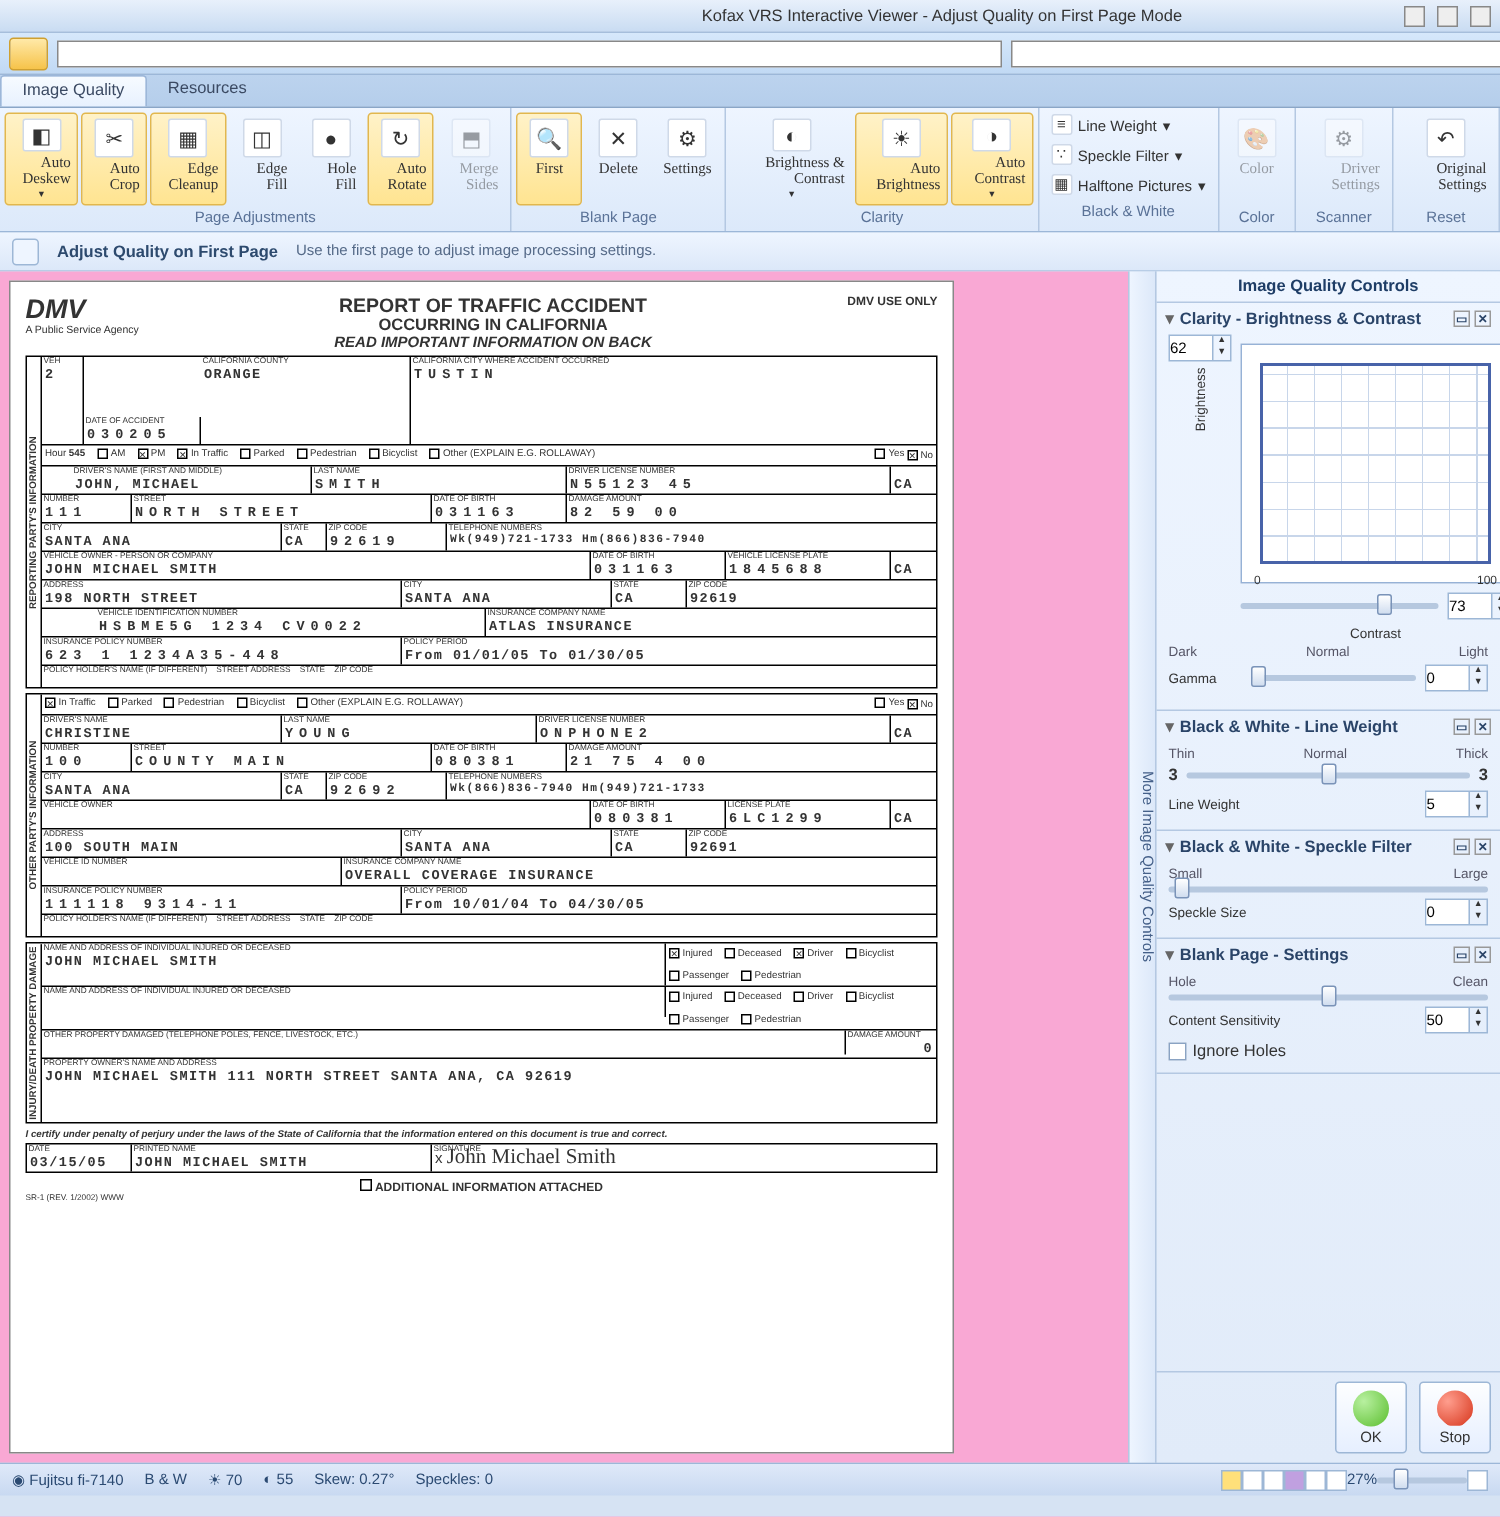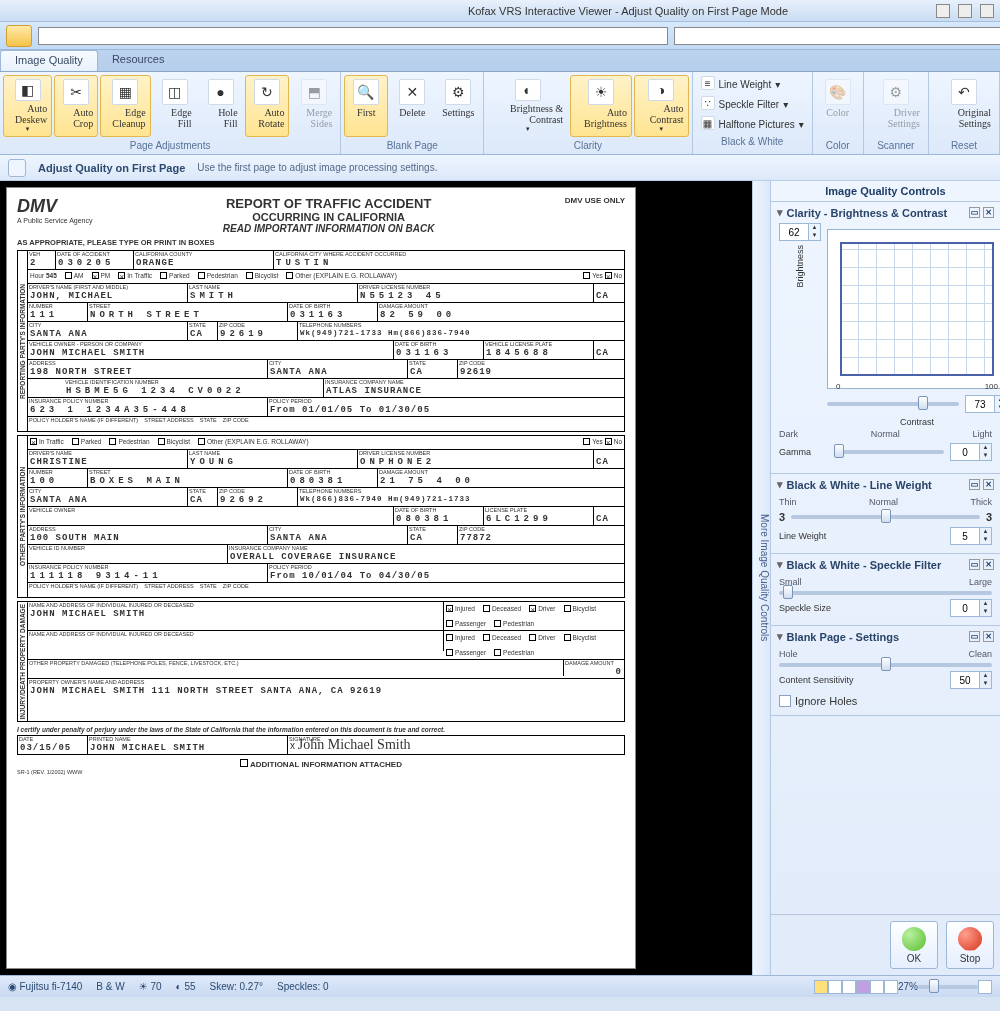--- a/index.html
+++ b/index.html
@@ -40,21 +40,21 @@
 .rgroup.stack .btns { flex-direction: column; }
 
 
 .infobar { background: linear-gradient(#eef5ff,#dce8f9); height: 26px; display: flex; align-items: center; padding: 0 8px; gap: 12px; border-bottom: 1px solid #b8cde6; }
 .infobar .ititle { font-weight: bold; color: #2d4a6e; }
 .infobar .isub { color: #556a88; font-size: 10px; }
 .infobar .lens { width: 18px; height: 18px; border: 1px solid #9db7d6; background: #eef5ff; border-radius: 3px; }
 
 
 .main { display: flex; height: calc(100% - 22px - 28px - 22px - 97px - 26px - 22px); }
-.docpane { flex: 1; background: #000000; padding: 6px; overflow: hidden; display: flex; }
+.docpane { flex: 1; background: #f9a8d4; padding: 6px; overflow: hidden; display: flex; }
 .doc { background: #fff; width: 630px; height: 100%; border: 1px solid #888; padding: 8px 10px; font-family: Arial, sans-serif; font-size: 9px; overflow: hidden; }
 
 
 .doc .head { display: flex; justify-content: space-between; }
 .doc .logo { font-weight: bold; font-style: italic; font-size: 18px; }
 .doc .agency { font-size: 7px; }
 .doc .dtitle { text-align: center; font-weight: bold; font-size: 13px; }
 .doc .sub1 { text-align: center; font-weight: bold; font-size: 11px; }
 .doc .sub2 { text-align: center; font-weight: bold; font-style: italic; font-size: 10px; }
 .doc .dmv { font-size: 8px; font-weight: bold; }
@@ -86,21 +86,21 @@
 .panel { border-bottom: 1px solid #b4c8e2; padding: 4px 6px; }
 .panel .ptitle { display: flex; align-items: center; gap: 4px; font-weight: bold; color: #2a4468; font-size: 11px; }
 .panel .ptitle .expand { cursor: pointer; color: #666; }
 .panel .ptitle .winicons { margin-left: auto; display: flex; gap: 3px; }
 .panel .ptitle .winicons span { width: 11px; height: 11px; border: 1px solid #999; font-size: 8px; text-align: center; cursor: pointer; }
 .panel .body { padding: 4px 2px; }
 .bc-chart { width: 180px; height: 160px; border: 1px solid #97b2d6; background: #fff; position: relative; margin: 6px auto; }
 .bc-chart .grid { position: absolute; inset: 12px; background: repeating-linear-gradient(0deg,#c8d6ea 0 1px,transparent 1px 18px), repeating-linear-gradient(90deg,#c8d6ea 0 1px,transparent 1px 18px); }
 .bc-chart .frame { position: absolute; inset: 12px; border: 2px solid #4863a9; }
 .spin { display: inline-flex; border: 1px solid #9db7d6; height: 18px; }
-.spin input { width: 28px; border: none; text-align: center; font-size: 10px; }
+.spin input { width: 28px; border: none; font-size: 10px; }
 .spin .arrows { width: 12px; display: flex; flex-direction: column; border-left: 1px solid #9db7d6; cursor: pointer; }
 .spin .arrows span { flex: 1; font-size: 6px; text-align: center; }
 .sliderrow { display: flex; align-items: center; gap: 6px; margin: 4px 0; }
 .sliderrow .slabel { width: 50px; font-size: 9px; }
 .slider { flex: 1; height: 4px; background: #b6c8df; border-radius: 2px; position: relative; cursor: pointer; }
 .slider .thumb { position: absolute; width: 10px; height: 14px; background: linear-gradient(#fff,#d0ddef); border: 1px solid #7a93b8; border-radius: 2px; top: -6px; transform: translateX(-50%); }
 .labels3 { display: flex; justify-content: space-between; font-size: 9px; color: #556; margin: 2px 0; }
 .endrow { display: flex; justify-content: space-between; align-items: center; margin-top: 4px; font-size: 9px; }
 .checkbox { display: flex; align-items: center; gap: 4px; cursor: pointer; }
 .checkbox .box { width: 12px; height: 12px; border: 1px solid #8aa3c3; background: #fff; }
@@ -268,31 +268,30 @@
           <div class="logo">DMV</div>
           <div class="agency">A Public Service Agency</div>
         </div>
         <div style="flex:1;">
           <div class="dtitle">REPORT OF TRAFFIC ACCIDENT</div>
           <div class="sub1">OCCURRING IN CALIFORNIA</div>
           <div class="sub2">READ IMPORTANT INFORMATION ON BACK</div>
         </div>
         <div class="dmv">DMV USE ONLY</div>
       </div>
-      <div class="instruct">AS APPROPRIATE, PLEASE TYPE OR PRINT IN BOXES</div>
 
       <div class="section">
         <div class="vlabel">REPORTING PARTY'S INFORMATION</div>
         <div class="scontent">
           <div class="row">
             <div class="cell" style="width:28px;">
                 <span class="flabel">VEH</span>
                 <div class="val">2</div>
               </div>
-            <div class="cell" style="width:78px;">
+            <div class="cell" style="width:78px;margin-top:40px;">
                 <span class="flabel">DATE OF ACCIDENT</span>
                 <div class="boxes">030205</div>
               </div>
             <div class="cell" style="width:140px;">
                 <span class="flabel">CALIFORNIA COUNTY</span>
                 <div class="val">ORANGE</div>
               </div>
             <div class="cell" style="flex:1;">
                 <span class="flabel">CALIFORNIA CITY WHERE ACCIDENT OCCURRED</span>
                 <div class="boxes">TUSTIN</div>
@@ -330,21 +329,21 @@
               </span>
             <span style="margin-left:auto;"><span class="chk">
                   <span class="box"></span>
                   <span>Yes</span>
                 </span> <span class="chk on">
                   <span class="box"></span>
                   <span>No</span>
                 </span></span>
           </div>
           <div class="row">
-            <div class="cell" style="width:160px;">
+            <div class="cell" style="width:160px;margin-left:20px;">
                 <span class="flabel">DRIVER'S NAME (FIRST AND MIDDLE)</span>
                 <div class="val">JOHN, MICHAEL</div>
               </div>
             <div class="cell" style="width:170px;">
                 <span class="flabel">LAST NAME</span>
                 <div class="boxes">SMITH</div>
               </div>
             <div class="cell" style="flex:1;">
                 <span class="flabel">DRIVER LICENSE NUMBER</span>
                 <div class="boxes">N55123 45</div>
@@ -501,21 +500,21 @@
                 <div class="val">CA</div>
               </div>
           </div>
           <div class="row">
             <div class="cell" style="width:60px;">
                 <span class="flabel">NUMBER</span>
                 <div class="boxes">100</div>
               </div>
             <div class="cell" style="width:200px;">
                 <span class="flabel">STREET</span>
-                <div class="boxes">BOXES MAIN</div>
+                <div class="boxes">COUNTY MAIN</div>
               </div>
             <div class="cell" style="width:90px;">
                 <span class="flabel">DATE OF BIRTH</span>
                 <div class="boxes">080381</div>
               </div>
             <div class="cell" style="flex:1;">
                 <span class="flabel">DAMAGE AMOUNT</span>
                 <div class="boxes">21 75 4 00</div>
               </div>
           </div>
@@ -561,21 +560,21 @@
             <div class="cell" style="width:140px;">
                 <span class="flabel">CITY</span>
                 <div class="val">SANTA ANA</div>
               </div>
             <div class="cell" style="width:50px;">
                 <span class="flabel">STATE</span>
                 <div class="val">CA</div>
               </div>
             <div class="cell" style="flex:1;">
                 <span class="flabel">ZIP CODE</span>
-                <div class="val">77872</div>
+                <div class="val">92691</div>
               </div>
           </div>
           <div class="row">
             <div class="cell" style="width:200px;">
                 <span class="flabel">VEHICLE ID NUMBER</span>
                 <div class="boxes"></div>
               </div>
             <div class="cell" style="flex:1;">
                 <span class="flabel">INSURANCE COMPANY NAME</span>
                 <div class="val">OVERALL COVERAGE INSURANCE</div>

